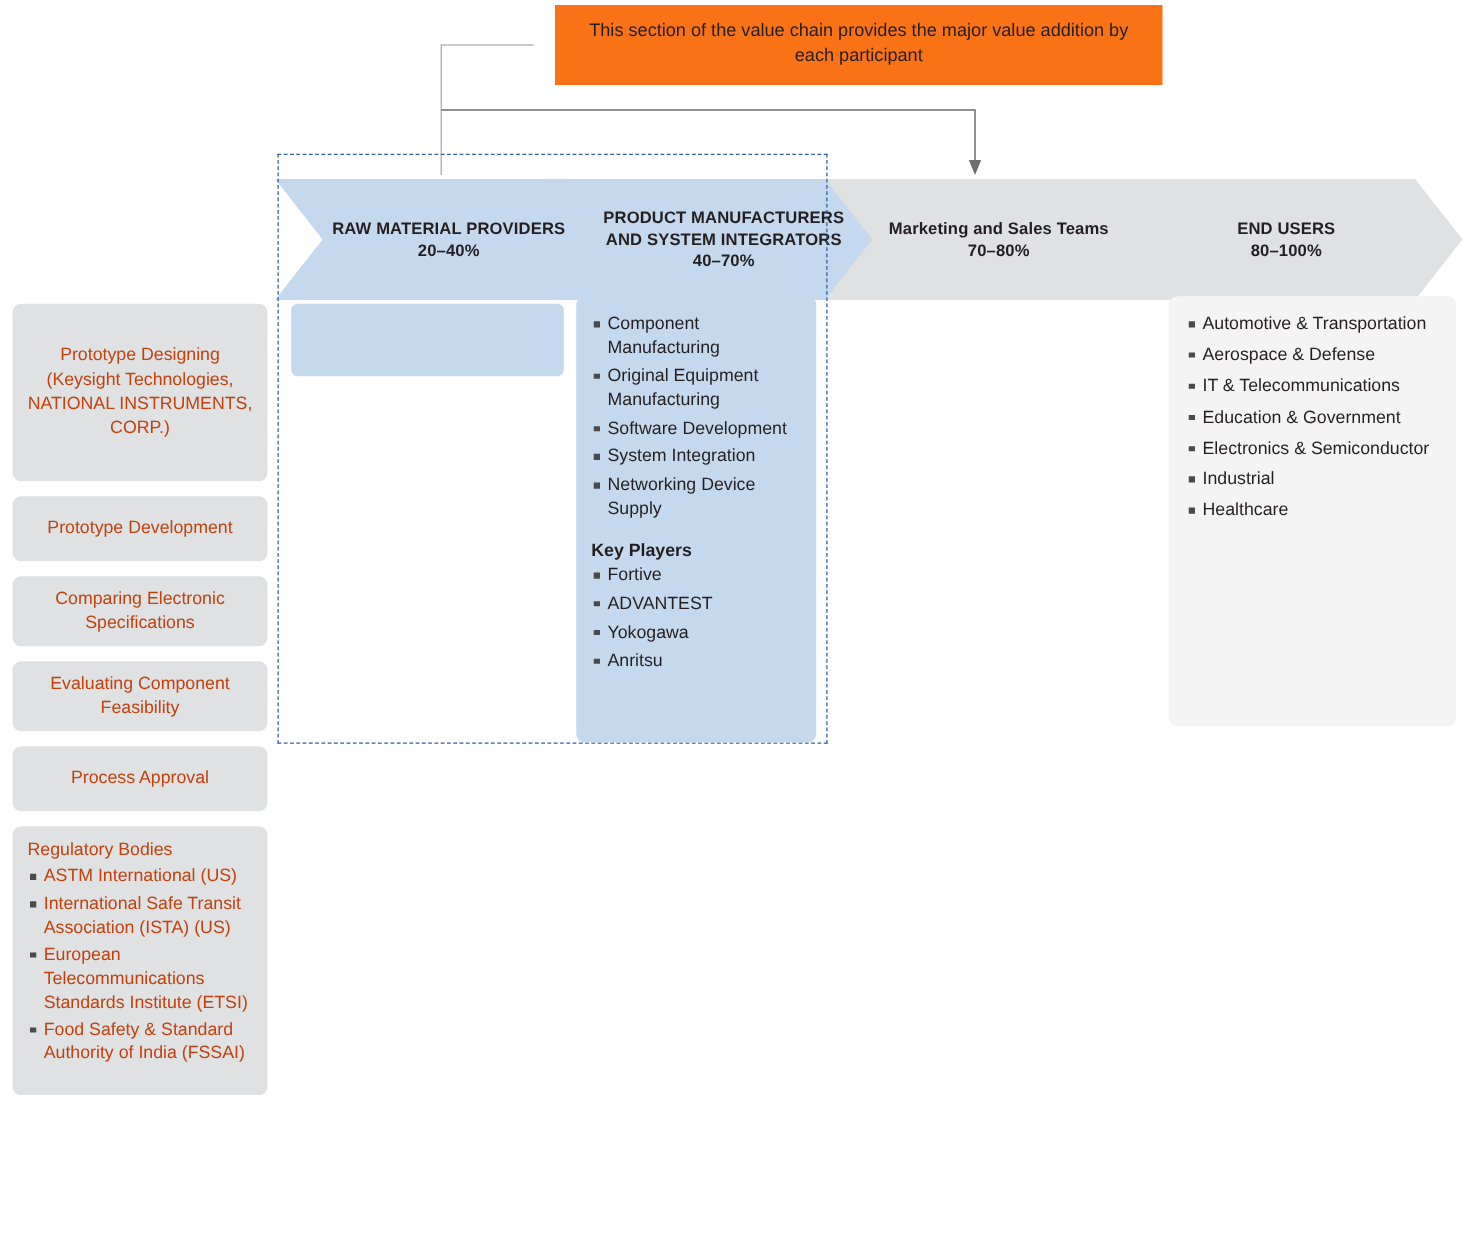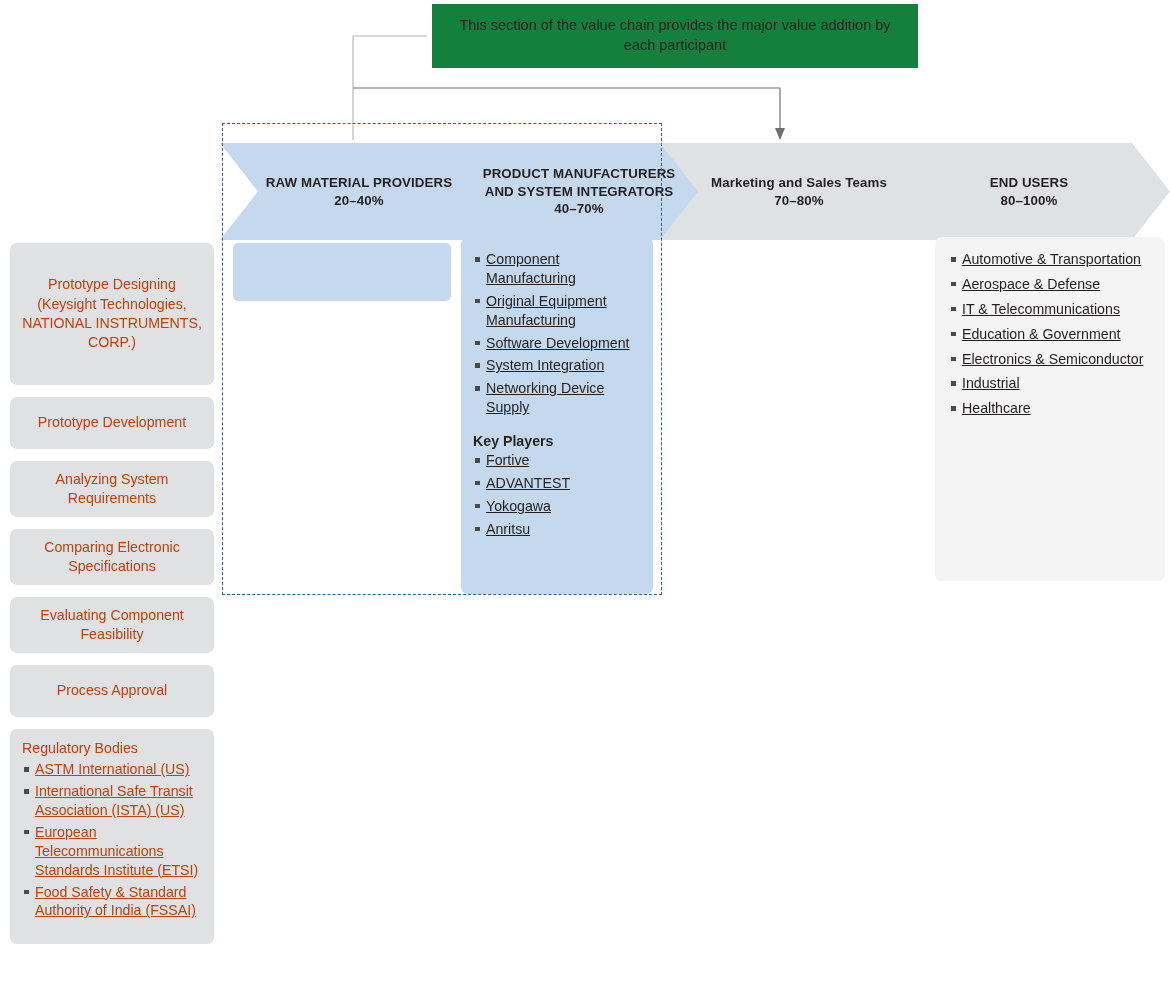--- a/index.html
+++ b/index.html
@@ -8,23 +8,23 @@
     width: 1170px; height: 1008px;
     background: #ffffff;
     font-family: "Liberation Sans", sans-serif;
     color: #231f20;
   }
   #root { position: relative; width: 1170px; height: 1008px; overflow: hidden; }
 
   
   .callout {
     position: absolute;
-    left: 432px; top: 4px;
+    left: 444px; top: 4px;
     width: 486px; height: 64px;
-    background: #15803d;
+    background: #f97316;
     display: flex; align-items: center; justify-content: center;
     text-align: center;
     font-size: 14.5px;
     line-height: 1.35;
     color: #231f20;
     padding: 6px 14px;
   }
 
   
   .connectors { position: absolute; left: 0; top: 0; width: 1170px; height: 260px; }
@@ -84,21 +84,20 @@
   }
   .card.reg .reg-title { margin-bottom: 2px; }
 
   ul.bul { list-style: none; margin: 0; padding: 0; }
   ul.bul li {
     position: relative;
     padding-left: 13px;
     margin: 1px 0 3px 0;
     font-size: 14.2px;
     line-height: 1.33;
-    text-decoration: underline;
   }
   ul.bul li::before {
     content: "";
     position: absolute;
     left: 2px; top: 7px;
     width: 4.5px; height: 4.5px;
     background: #4a4a4a;
   }
 
   
@@ -184,23 +183,20 @@
   </div>
 
   <div class="dashbox"></div>
 
   <div class="col1">
     <div class="card tall1">
       <span>Prototype Designing (Keysight Technologies, NATIONAL INSTRUMENTS, CORP.)</span>
     </div>
     <div class="card h1">
       <span>Prototype Development</span>
-    </div>
-    <div class="card h2">
-      <span>Analyzing System Requirements</span>
     </div>
     <div class="card h2">
       <span>Comparing Electronic Specifications</span>
     </div>
     <div class="card h2">
       <span>Evaluating Component Feasibility</span>
     </div>
     <div class="card h1">
       <span>Process Approval</span>
     </div>

